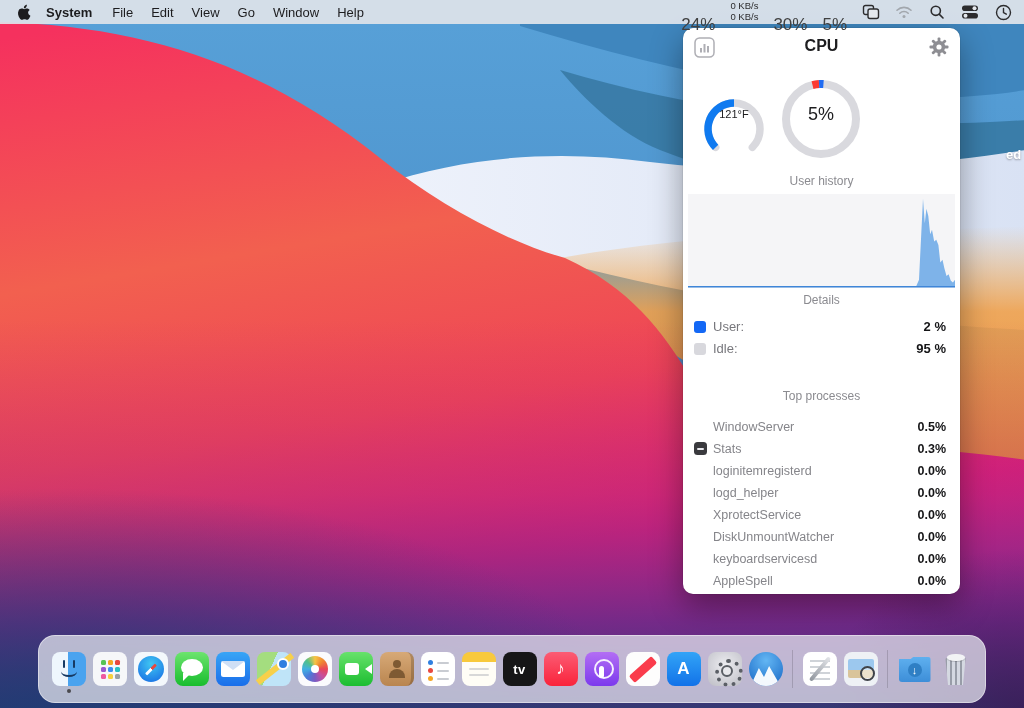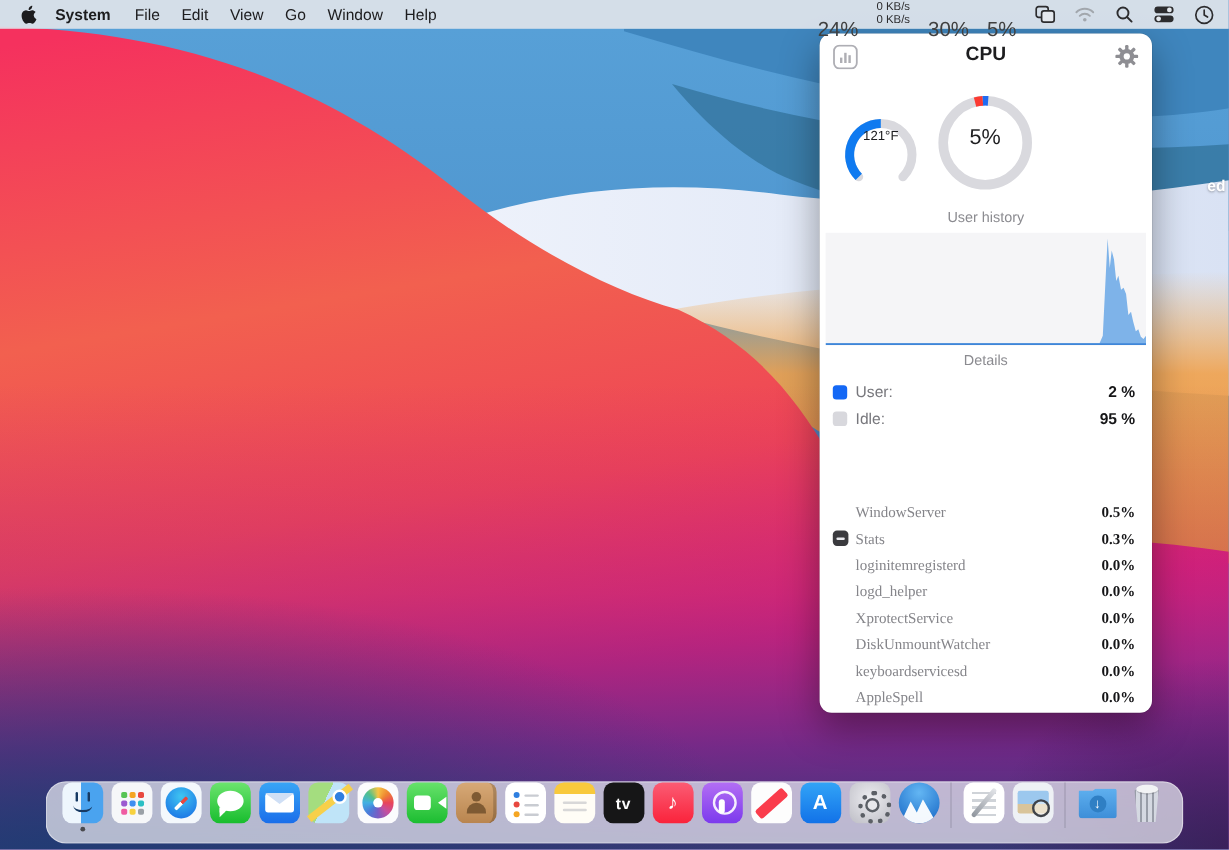--- a/index.html
+++ b/index.html
@@ -48,30 +48,30 @@
 
   #history-chart { position:absolute; left:5px; top:166px; width:267px; height:94px; background:#f5f5f7; }
 
   #details-rows { position:absolute; left:0; top:288px; width:277px; }
   .d-row { position:relative; height:22px; }
   .d-sq { position:absolute; left:11px; top:5px; width:12px; height:12px; border-radius:3px; }
   .d-lbl { position:absolute; left:30px; top:3px; font-size:13px; color:#77777c; }
   .d-val { position:absolute; right:14px; top:3px; font-size:13px; font-weight:600; color:#151517; }
 
   #process-rows { position:absolute; left:0; top:388px; width:277px; }
-  .p-row { position:relative; height:22px;font-family:Liberation Serif, serif; }
+  .p-row { position:relative; height:22px; }
   .p-ico { position:absolute; left:11px; top:4px; width:13px; height:13px; background:#3a3a3e; border-radius:3.5px; }
   .p-ico::after { content:""; position:absolute; left:3px; top:5.5px; width:7px; height:2px; background:#e9e9ee; border-radius:1px; }
   .p-name { position:absolute; left:30px; top:4px; font-size:12.5px; color:#85858a; }
   .p-val { position:absolute; right:14px; top:4px; font-size:12.5px; font-weight:600; color:#151517; }
 
   
-  #dock { position:absolute; bottom:5px; left:50%; transform:translateX(-50%); height:52px;
+  #dock { position:absolute; bottom:5px; left:50%; transform:translateX(-50%); height:68px;
     background:rgba(234,236,242,0.72); border:0.5px solid rgba(255,255,255,.45); border-radius:17px;
-    display:flex; align-items:flex-start; padding:0 9px; z-index:60; backdrop-filter:blur(18px); }
+    display:flex; align-items:center; padding:0 9px; z-index:60; backdrop-filter:blur(18px); }
   .dock-item { position:relative; width:34px; height:34px; margin:0 3.5px; border-radius:8px; flex:0 0 auto; }
   .dock-divider { width:1px; height:38px; background:rgba(60,60,67,.22); margin:0 6px; flex:0 0 auto; }
   .run-dot { position:absolute; left:50%; bottom:-7px; width:4px; height:4px; margin-left:-2px; border-radius:50%; background:#4a4a4e; }
   .glyph { position:absolute; inset:0; display:flex; align-items:center; justify-content:center; color:#fff; font-weight:700; }
 
   .i-finder { background:linear-gradient(90deg,#eef6fd 0 46%,#4aa3ef 46% 100%); }
   .i-finder::before { content:""; position:absolute; left:11px; top:8px; width:2.5px; height:8px; border-radius:2px;
      background:#173a63; box-shadow:10px 0 0 #173a63; }
   .i-finder::after { content:""; position:absolute; left:9px; top:14px; width:16px; height:9px;
      border-bottom:2.5px solid #173a63; border-radius:50%; }
@@ -333,20 +333,21 @@
           <span class="d-lbl">User:</span>
           <span class="d-val">2 %</span>
         </div>
         <div class="d-row">
           <span class="d-sq" style="background: rgb(216, 216, 221);"></span>
           <span class="d-lbl">Idle:</span>
           <span class="d-val">95 %</span>
         </div>
       </div>
 
+    <div id="lbl-top" class="section-label">Top processes</div>
     <div id="process-rows">
         <div class="p-row">
           <span class="p-name">WindowServer</span>
           <span class="p-val">0.5%</span>
         </div>
         <div class="p-row">
           <span class="p-ico"></span>
           <span class="p-name">Stats</span>
           <span class="p-val">0.3%</span>
         </div>

